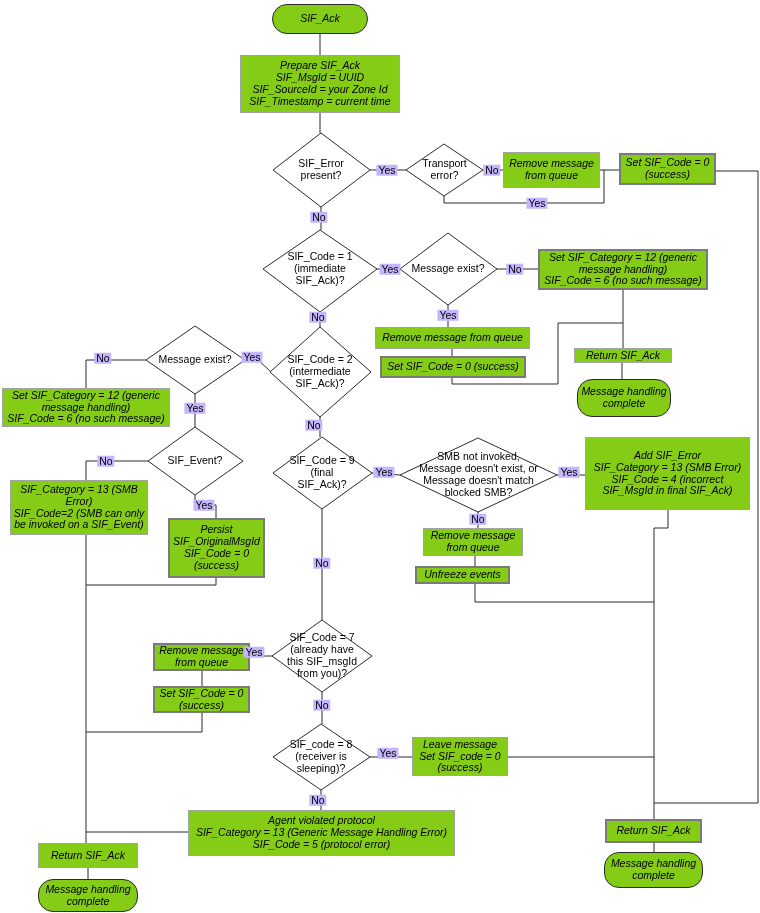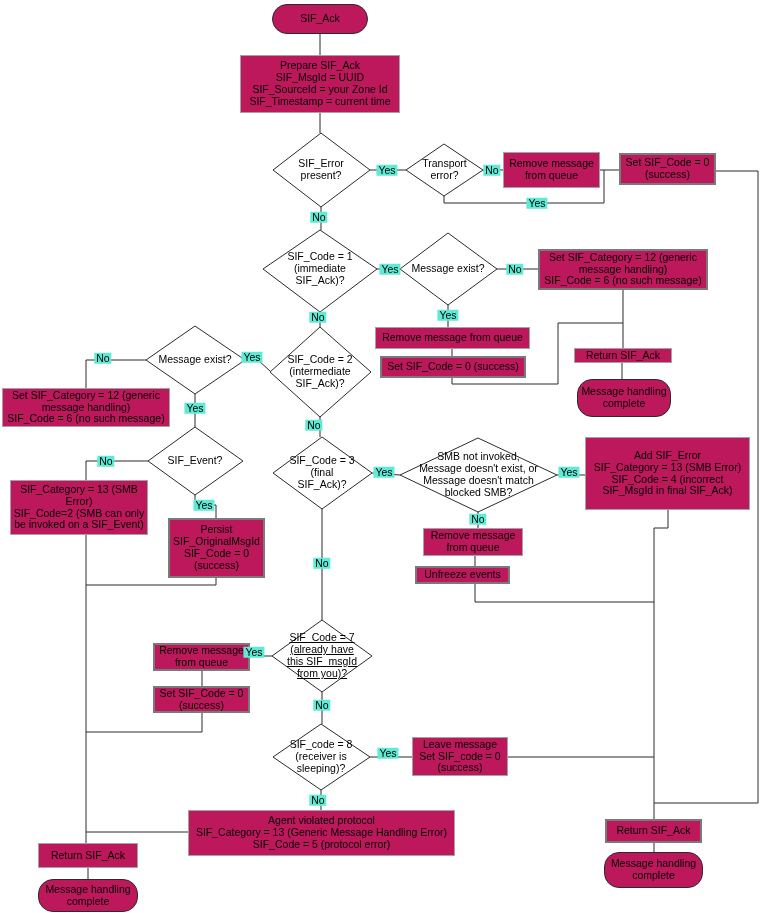--- a/index.html
+++ b/index.html
@@ -5,32 +5,33 @@
   html,body{margin:0;padding:0;background:#fff;}
   .canvas{
     position:relative;width:760px;height:913px;background:#ffffff;
     font-family:"Liberation Sans",sans-serif;font-size:10.5px;color:#000;
     overflow:hidden;
   }
   .layer{position:absolute;left:0;top:0;}
   .node{
     position:absolute;display:flex;align-items:center;justify-content:center;
     text-align:center;white-space:pre-line;line-height:1.14;box-sizing:border-box;
-    background:#be185d;
+    background:#84cc16;
+    font-style:italic;
   }
   .process{border:1px solid #a3a3a3;}
   .process.bold{border:2px solid #7a7a7a;}
   .terminator{border:1px solid #2b2b2b;border-radius:15px;}
   .dtext{
     position:absolute;display:flex;align-items:center;justify-content:center;
     text-align:center;white-space:pre-line;line-height:1.14;box-sizing:border-box;
   }
   .elabel{
     position:absolute;transform:translate(-50%,-50%);
-    background:#5eead4;padding:0 2px;line-height:1;
+    background:#c4b5fd;padding:0 2px;line-height:1;
   }
   svg{display:block;}
 </style>
 </head>
 <body>
 
 <div class="canvas">
 
   <svg class="layer" width="760" height="913" viewBox="0 0 760 913">
     <g fill="none" stroke="#2b2b2b" stroke-width="1">
@@ -150,28 +151,28 @@
 error?</div>
   <div class="dtext" style="left:268px;top:235px;width:104px;height:68px;">SIF_Code = 1
 (immediate
 SIF_Ack)?</div>
   <div class="dtext" style="left:398px;top:258px;width:100px;height:22px;">Message exist?</div>
   <div class="dtext" style="left:268px;top:338px;width:104px;height:68px;">SIF_Code = 2
 (intermediate
 SIF_Ack)?</div>
   <div class="dtext" style="left:145px;top:349px;width:100px;height:22px;">Message exist?</div>
   <div class="dtext" style="left:150px;top:450px;width:90px;height:22px;">SIF_Event?</div>
-  <div class="dtext" style="left:272px;top:439px;width:100px;height:68px;">SIF_Code = 3
+  <div class="dtext" style="left:272px;top:439px;width:100px;height:68px;">SIF_Code = 9
 (final
 SIF_Ack)?</div>
   <div class="dtext" style="left:406px;top:447px;width:145px;height:56px;">SMB not invoked,
 Message doesn't exist, or
 Message doesn't match
 blocked SMB?</div>
-  <div class="dtext" style="left:272px;top:622px;width:100px;height:68px;text-decoration:underline;">SIF_Code = 7
+  <div class="dtext" style="left:272px;top:622px;width:100px;height:68px;">SIF_Code = 7
 (already have
 this SIF_msgId
 from you)?</div>
   <div class="dtext" style="left:273px;top:734px;width:96px;height:46px;">SIF_code = 8
 (receiver is
 sleeping)?</div>
 
   <div class="elabel" style="left:387px;top:170px;">Yes</div>
   <div class="elabel" style="left:492px;top:170px;">No</div>
   <div class="elabel" style="left:537px;top:203px;">Yes</div>

